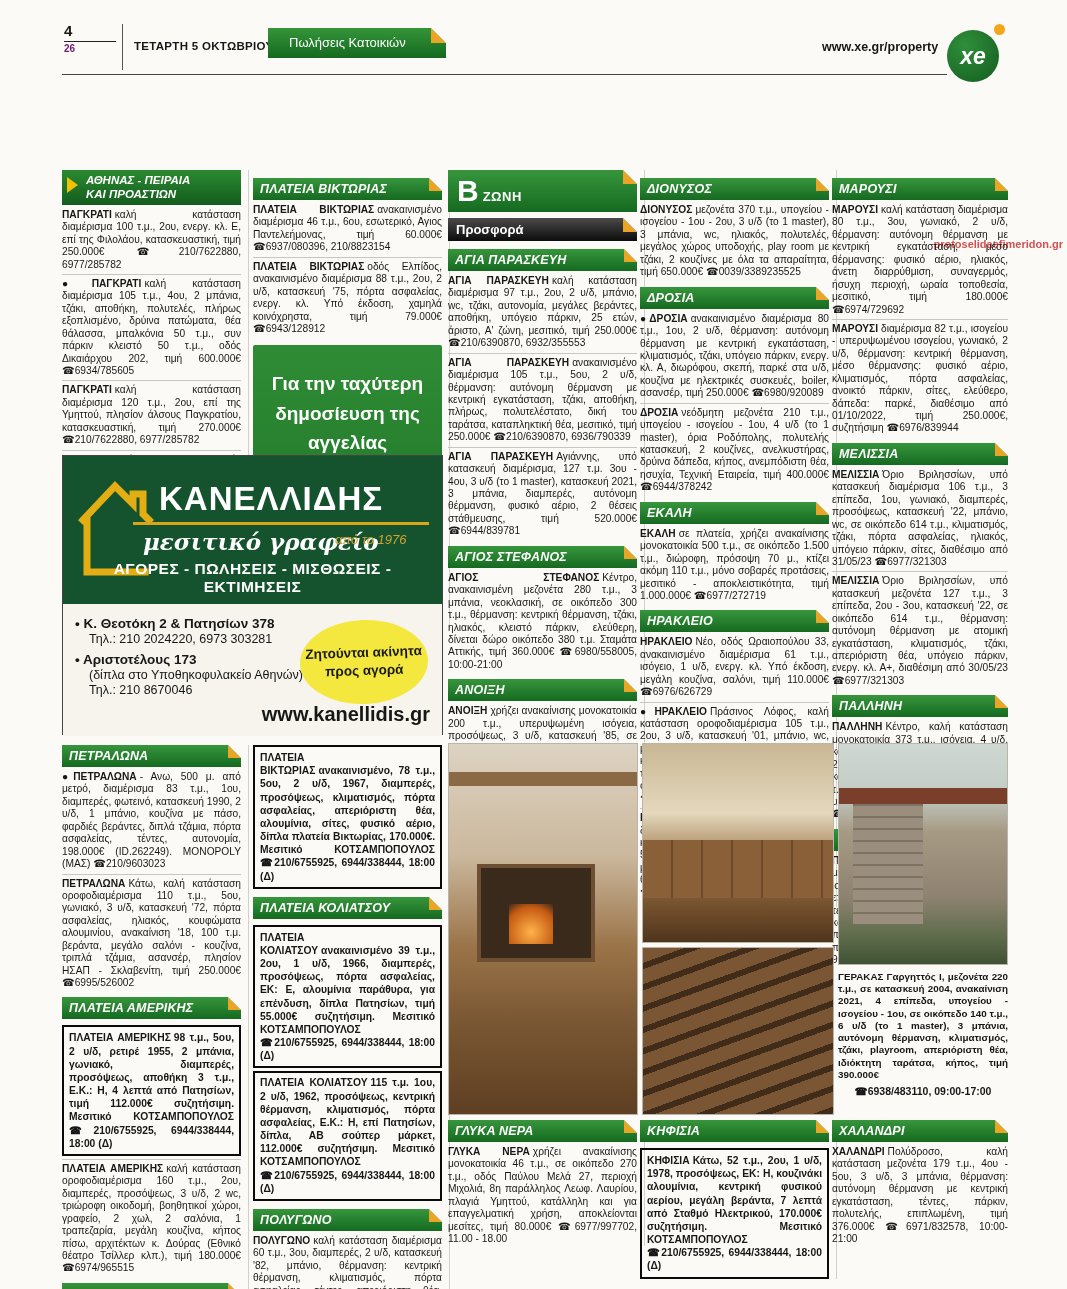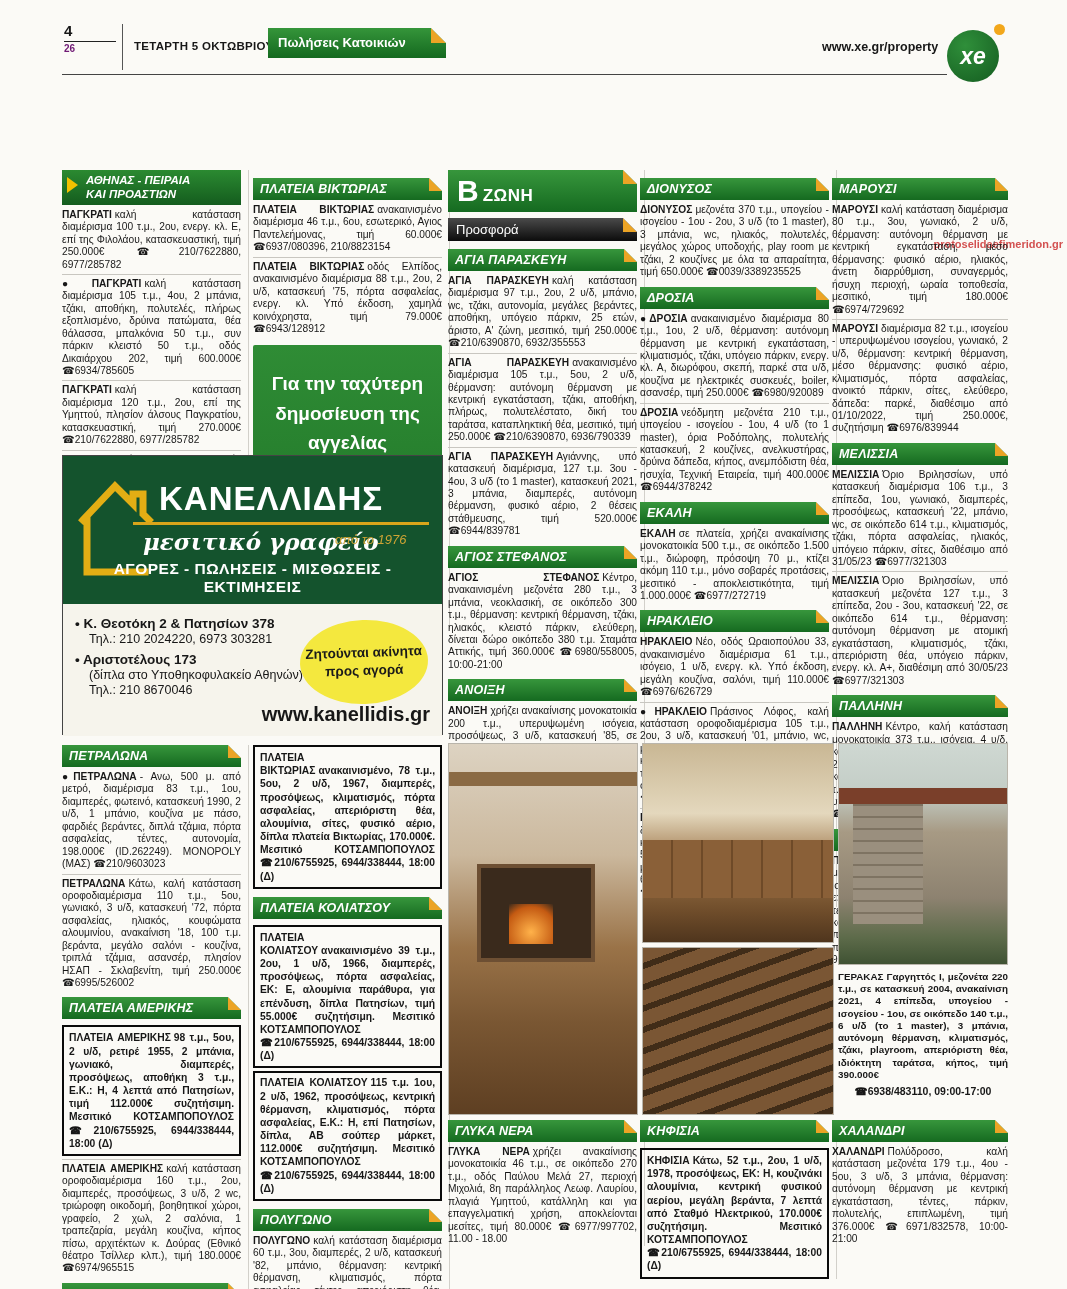--- a/index.html
+++ b/index.html
@@ -7,22 +7,22 @@
   .page{position:relative;width:1067px;height:1289px;margin:0 auto;background:#fbfaf6;overflow:hidden;
         color:#171717;}
   
   .mast-num{position:absolute;left:64px;top:22px;width:46px;text-align:left;}
   .mast-num .n1{font-size:15px;font-weight:bold;}
   .mast-num .rule{border-top:1.5px solid #222;margin:2px 0 1px 0;width:52px;}
   .mast-num .n2{font-size:10px;font-weight:bold;color:#701a75;}
   .mast-vrule{position:absolute;left:122px;top:24px;height:46px;border-left:1px solid #555;}
   .mast-date{position:absolute;left:134px;top:40px;font-size:11.5px;font-weight:bold;letter-spacing:.3px;}
   .mast-tab{position:absolute;left:268px;top:28px;width:178px;height:30px;
-            background:linear-gradient(180deg,#35953a,#14691f);color:#fff;font-weight:bold;
-            font-size:13px;line-height:30px;padding-left:10px;box-sizing:border-box;}
+            background:linear-gradient(180deg,#35953a,#14691f);color:#fff;font-weight:normal;
+            font-size:13px;line-height:30px;padding-left:21px;box-sizing:border-box;}
   .mast-tab .fold-b{position:absolute;top:0;right:0;width:0;height:0;border-left:15px solid transparent;border-top:15px solid #fbfaf6;}
   .mast-tab .fold-y{position:absolute;top:0;right:0;width:0;height:0;border-right:15px solid transparent;border-bottom:15px solid #eca425;}
   .mast-line{position:absolute;left:62px;top:74px;width:885px;border-top:1.5px solid #444;}
   .mast-url{position:absolute;left:822px;top:40px;font-size:12.5px;font-weight:bold;}
   .xe-logo{position:absolute;left:947px;top:30px;width:52px;height:52px;border-radius:50%;
            background:radial-gradient(circle at 35% 30%,#2f8f3a,#145c20);display:flex;align-items:center;justify-content:center;}
   .xe-logo span{color:#fff;font-weight:bold;font-size:23px;font-style:italic;}
   .xe-dot{position:absolute;left:994px;top:24px;width:11px;height:11px;border-radius:50%;background:#f2a71b;}
   .watermark{position:absolute;right:4px;top:238px;font-size:11px;font-weight:bold;color:#cc3333;opacity:.85;}
   
@@ -38,25 +38,25 @@
          font-size:12.5px;font-style:italic;padding:4px 18px 4px 7px;margin:8px 0 4px 0;letter-spacing:.2px;}
   .shead .fold-b{position:absolute;top:0;right:0;width:0;height:0;border-left:13px solid transparent;border-top:13px solid #fbfaf6;}
   .shead .fold-y{position:absolute;top:0;right:0;width:0;height:0;border-right:13px solid transparent;border-bottom:13px solid #eca425;}
   .region-head{position:relative;background:linear-gradient(180deg,#2b8a31,#145c1e);color:#fff;font-weight:bold;
                font-size:11.5px;font-style:italic;line-height:1.25;padding:3px 6px 3px 24px;margin-bottom:4px;}
   .region-head .arr{position:absolute;left:5px;top:7px;width:0;height:0;border-left:11px solid #f2c200;
                     border-top:8px solid transparent;border-bottom:8px solid transparent;}
   .zone-head{position:relative;background:linear-gradient(180deg,#37963c,#156a20);color:#fff;height:42px;
              margin-bottom:6px;padding-left:9px;display:flex;align-items:center;}
   .zone-head .big{font-size:30px;font-weight:bold;}
-  .zone-head .small{font-size:17px;font-weight:bold;margin:10px 0 0 4px;letter-spacing:.5px;}
+  .zone-head .small{font-size:13px;font-weight:bold;margin:10px 0 0 4px;letter-spacing:.5px;}
   .zone-head .fold-b,.offer-head .fold-b{position:absolute;top:0;right:0;width:0;height:0;border-left:14px solid transparent;border-top:14px solid #fbfaf6;}
   .zone-head .fold-y,.offer-head .fold-y{position:absolute;top:0;right:0;width:0;height:0;border-right:14px solid transparent;border-bottom:14px solid #eca425;}
   .offer-head{position:relative;background:linear-gradient(180deg,#4a4a4a,#0c0c0c);color:#fff;font-size:13px;
-              padding:4px 18px 4px 8px;margin-bottom:6px;}
+              padding:4px 18px 4px 8px;margin-bottom:6px;font-weight:bold;}
   .promo{background:linear-gradient(180deg,#2f8c35,#1b6f24);color:#fff;font-weight:bold;font-size:19px;
          text-align:center;padding:24px 8px;margin-top:10px;line-height:1.55;white-space:pre-line;border-radius:2px;}
   
   .ad{position:absolute;left:62px;top:455px;width:381px;height:280px;border:1px solid #444;background:#fff;box-sizing:border-box;}
   .ad-top{position:relative;background:#14532d;height:148px;}
   .ad-house{position:absolute;left:12px;top:18px;}
   .ad-brand{position:absolute;left:96px;top:24px;color:#fff;font-weight:bold;font-size:33px;letter-spacing:1px;}
   .ad-underline{position:absolute;left:70px;top:66px;width:296px;border-top:3px solid #d9a51b;}
   .ad-tag{position:absolute;left:80px;top:72px;color:#fff;font-family:"DejaVu Serif",serif;font-weight:bold;
           font-style:italic;font-size:23px;}

